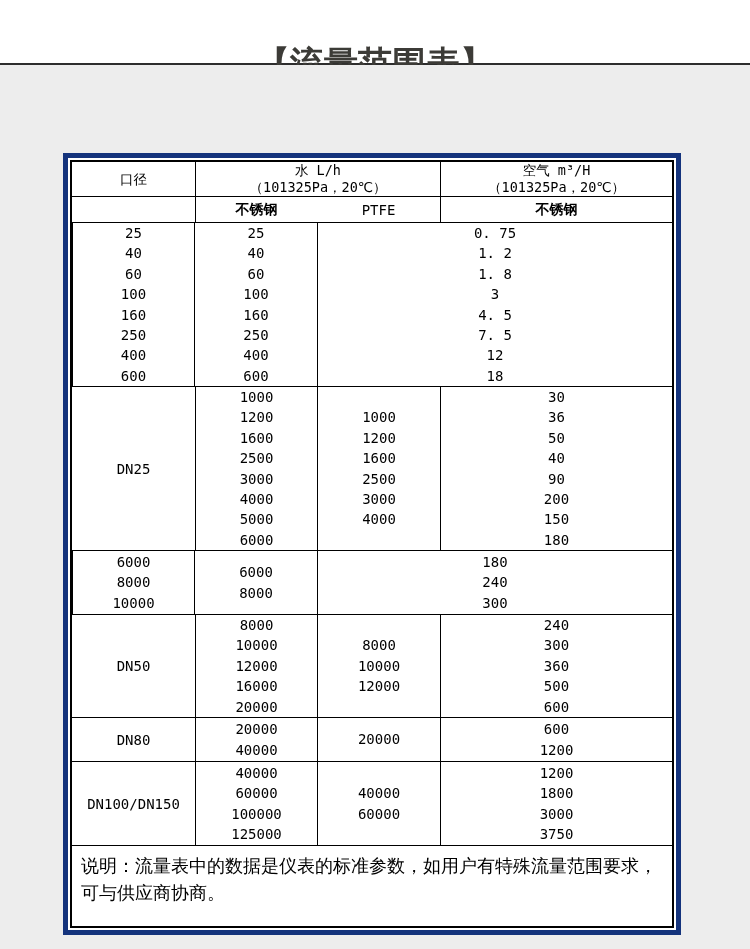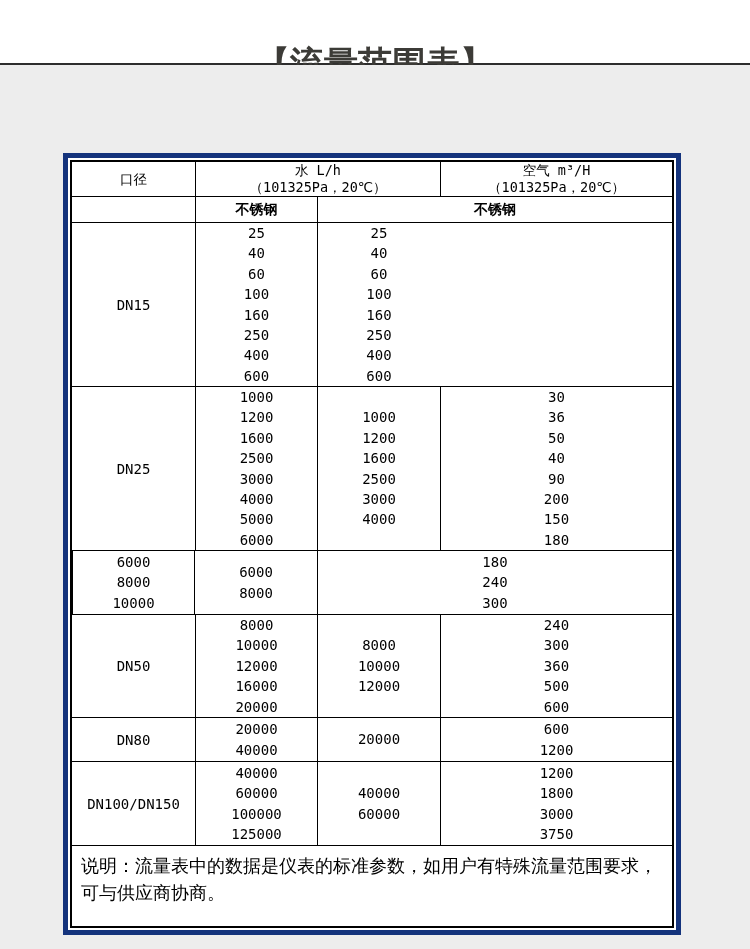--- a/index.html
+++ b/index.html
@@ -111,44 +111,54 @@
           </div>
           <div class="cell c4 bl">
             <div class="hline">空气 m³/H</div>
             <div class="hline">（101325Pa，20℃）</div>
           </div>
         </div>
 
         <div class="row header2 bt">
           <div class="cell c1"></div>
           <div class="cell c2 bl subhead-cn">不锈钢</div>
+          <div class="cell c3">PTFE</div>
           <div class="cell c4 bl subhead-cn">不锈钢</div>
         </div>
 
         <div class="row g15 bt">
-          <div class="cell c1">DN15</div>
           <div class="cell c2 bl stack">
               <div>25</div>
               <div>40</div>
               <div>60</div>
               <div>100</div>
               <div>160</div>
               <div>250</div>
               <div>400</div>
               <div>600</div>
             </div>
           <div class="cell c3 bl stack">
               <div>25</div>
               <div>40</div>
               <div>60</div>
               <div>100</div>
               <div>160</div>
               <div>250</div>
               <div>400</div>
               <div>600</div>
+            </div>
+          <div class="cell c4 bl stack">
+              <div>0. 75</div>
+              <div>1. 2</div>
+              <div>1. 8</div>
+              <div>3</div>
+              <div>4. 5</div>
+              <div>7. 5</div>
+              <div>12</div>
+              <div>18</div>
             </div>
         </div>
 
         <div class="row g25 bt">
           <div class="cell c1">DN25</div>
           <div class="cell c2 bl stack">
               <div>1000</div>
               <div>1200</div>
               <div>1600</div>
               <div>2500</div>

